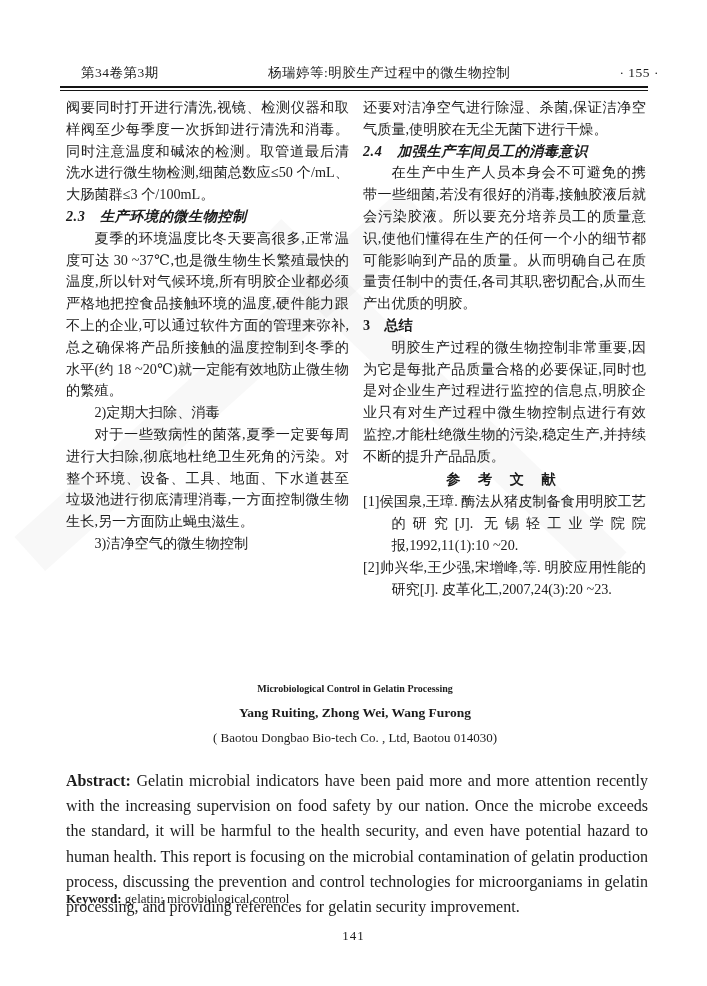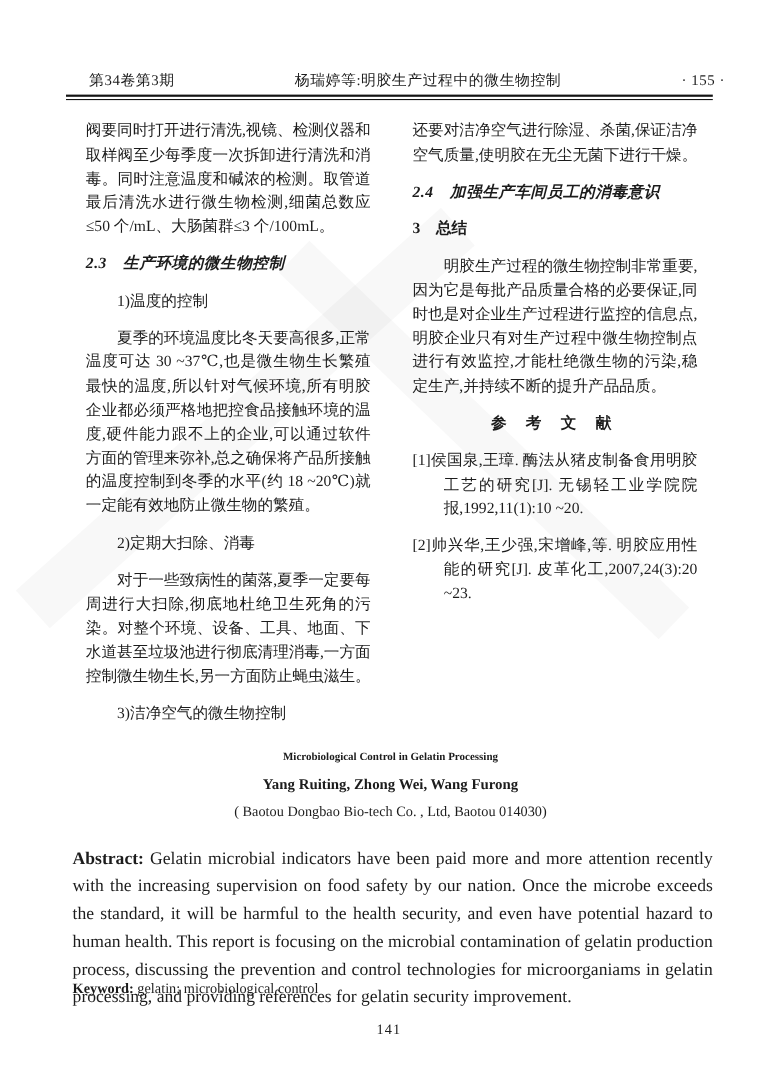--- a/index.html
+++ b/index.html
@@ -30,21 +30,21 @@
 
   .columns {
     position:absolute; top:97px; left:66px; width:580px;
     display:flex; gap:14px;
   }
   .col {
     width:283px;
     font-size:14.2px; line-height:21.8px;
     text-align:justify; text-justify:inter-ideograph;
   }
-  .col p { margin:12px; }
+  .col p { margin:0; }
   .indent { text-indent:2em; }
   .kai-heading {
     font-style:italic; font-weight:600; letter-spacing:0.5px;
   }
   .bold-heading { font-weight:bold; font-style:normal; }
   .refs-heading {
     text-align:center; font-weight:bold; letter-spacing:7px;
     margin:1px 0 1px 0 !important;
   }
   .ref { padding-left:2em; text-indent:-2em; }
@@ -83,29 +83,29 @@
   <span>第34卷第3期</span>
   <span>杨瑞婷等:明胶生产过程中的微生物控制</span>
   <span>· 155 ·</span>
 </div>
 <div class="header-rule"></div>
 
 <div class="columns">
   <div class="col">
     <p>阀要同时打开进行清洗,视镜、检测仪器和取样阀至少每季度一次拆卸进行清洗和消毒。同时注意温度和碱浓的检测。取管道最后清洗水进行微生物检测,细菌总数应≤50 个/mL、大肠菌群≤3 个/100mL。</p>
     <p class="kai-heading">2.3　生产环境的微生物控制</p>
-    <p class="indent">1)温度的控制</p>
     <p class="indent">夏季的环境温度比冬天要高很多,正常温度可达 30 ~37℃,也是微生物生长繁殖最快的温度,所以针对气候环境,所有明胶企业都必须严格地把控食品接触环境的温度,硬件能力跟不上的企业,可以通过软件方面的管理来弥补,总之确保将产品所接触的温度控制到冬季的水平(约 18 ~20℃)就一定能有效地防止微生物的繁殖。</p>
     <p class="indent">2)定期大扫除、消毒</p>
     <p class="indent">对于一些致病性的菌落,夏季一定要每周进行大扫除,彻底地杜绝卫生死角的污染。对整个环境、设备、工具、地面、下水道甚至垃圾池进行彻底清理消毒,一方面控制微生物生长,另一方面防止蝇虫滋生。</p>
     <p class="indent">3)洁净空气的微生物控制</p>
   </div>
   <div class="col">
     <p>还要对洁净空气进行除湿、杀菌,保证洁净空气质量,使明胶在无尘无菌下进行干燥。</p>
     <p class="kai-heading">2.4　加强生产车间员工的消毒意识</p>
+    <p class="indent">在生产中生产人员本身会不可避免的携带一些细菌,若没有很好的消毒,接触胶液后就会污染胶液。所以要充分培养员工的质量意识,使他们懂得在生产的任何一个小的细节都可能影响到产品的质量。从而明确自己在质量责任制中的责任,各司其职,密切配合,从而生产出优质的明胶。</p>
     <p class="bold-heading">3　总结</p>
     <p class="indent">明胶生产过程的微生物控制非常重要,因为它是每批产品质量合格的必要保证,同时也是对企业生产过程进行监控的信息点,明胶企业只有对生产过程中微生物控制点进行有效监控,才能杜绝微生物的污染,稳定生产,并持续不断的提升产品品质。</p>
     <p class="refs-heading">参 考 文 献</p>
     <p class="ref">[1]侯国泉,王璋. 酶法从猪皮制备食用明胶工艺的研究[J]. 无锡轻工业学院院报,1992,11(1):10 ~20.</p>
     <p class="ref">[2]帅兴华,王少强,宋增峰,等. 明胶应用性能的研究[J]. 皮革化工,2007,24(3):20 ~23.</p>
   </div>
 </div>
 
 <div class="en-block">
   <p class="en-title">Microbiological Control in Gelatin Processing</p>

